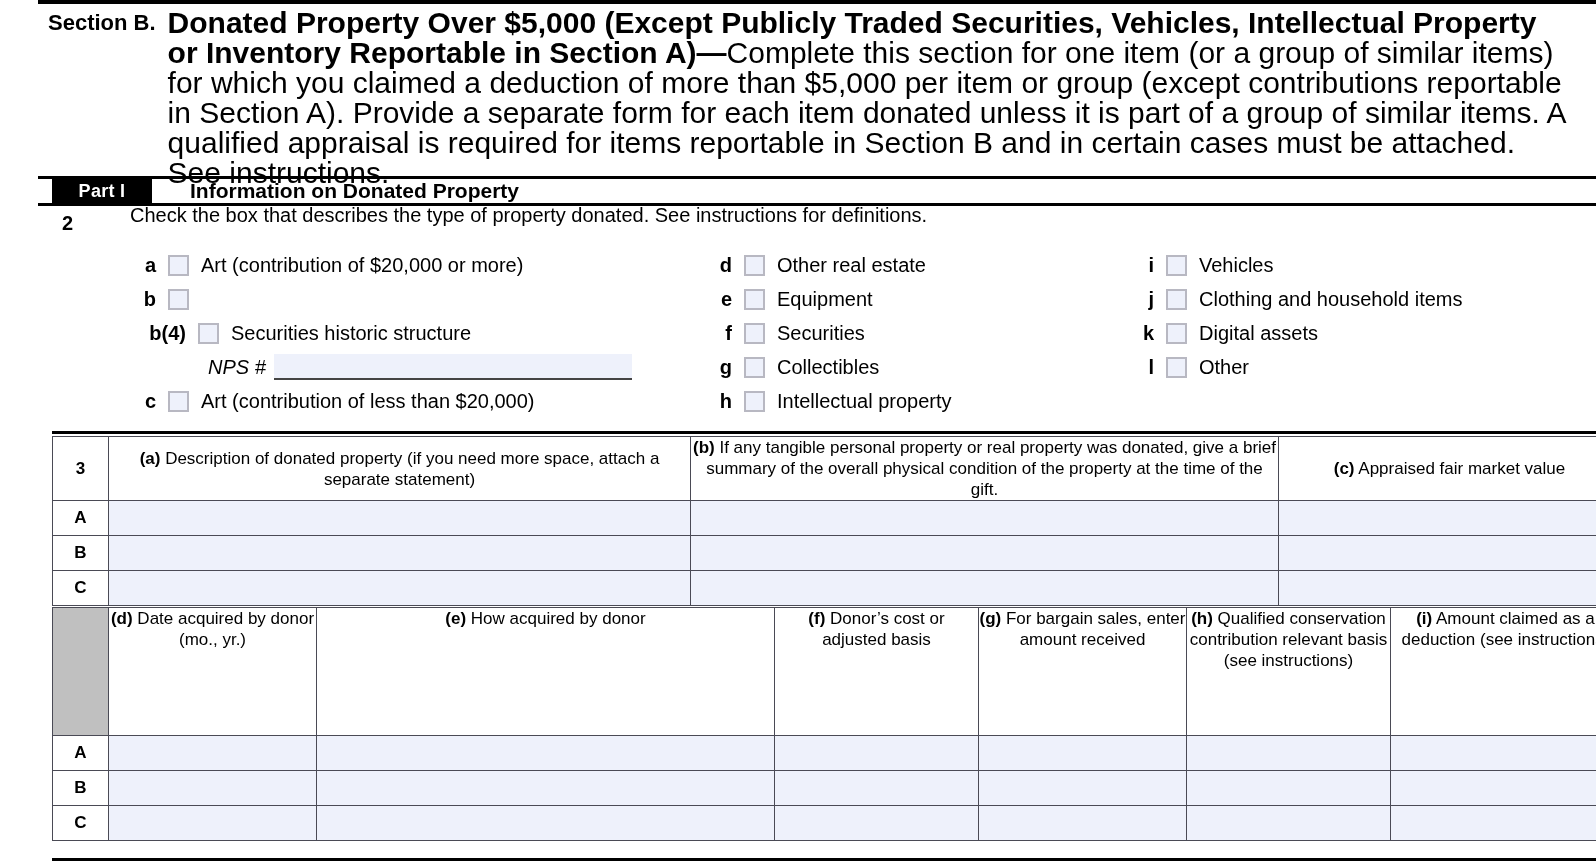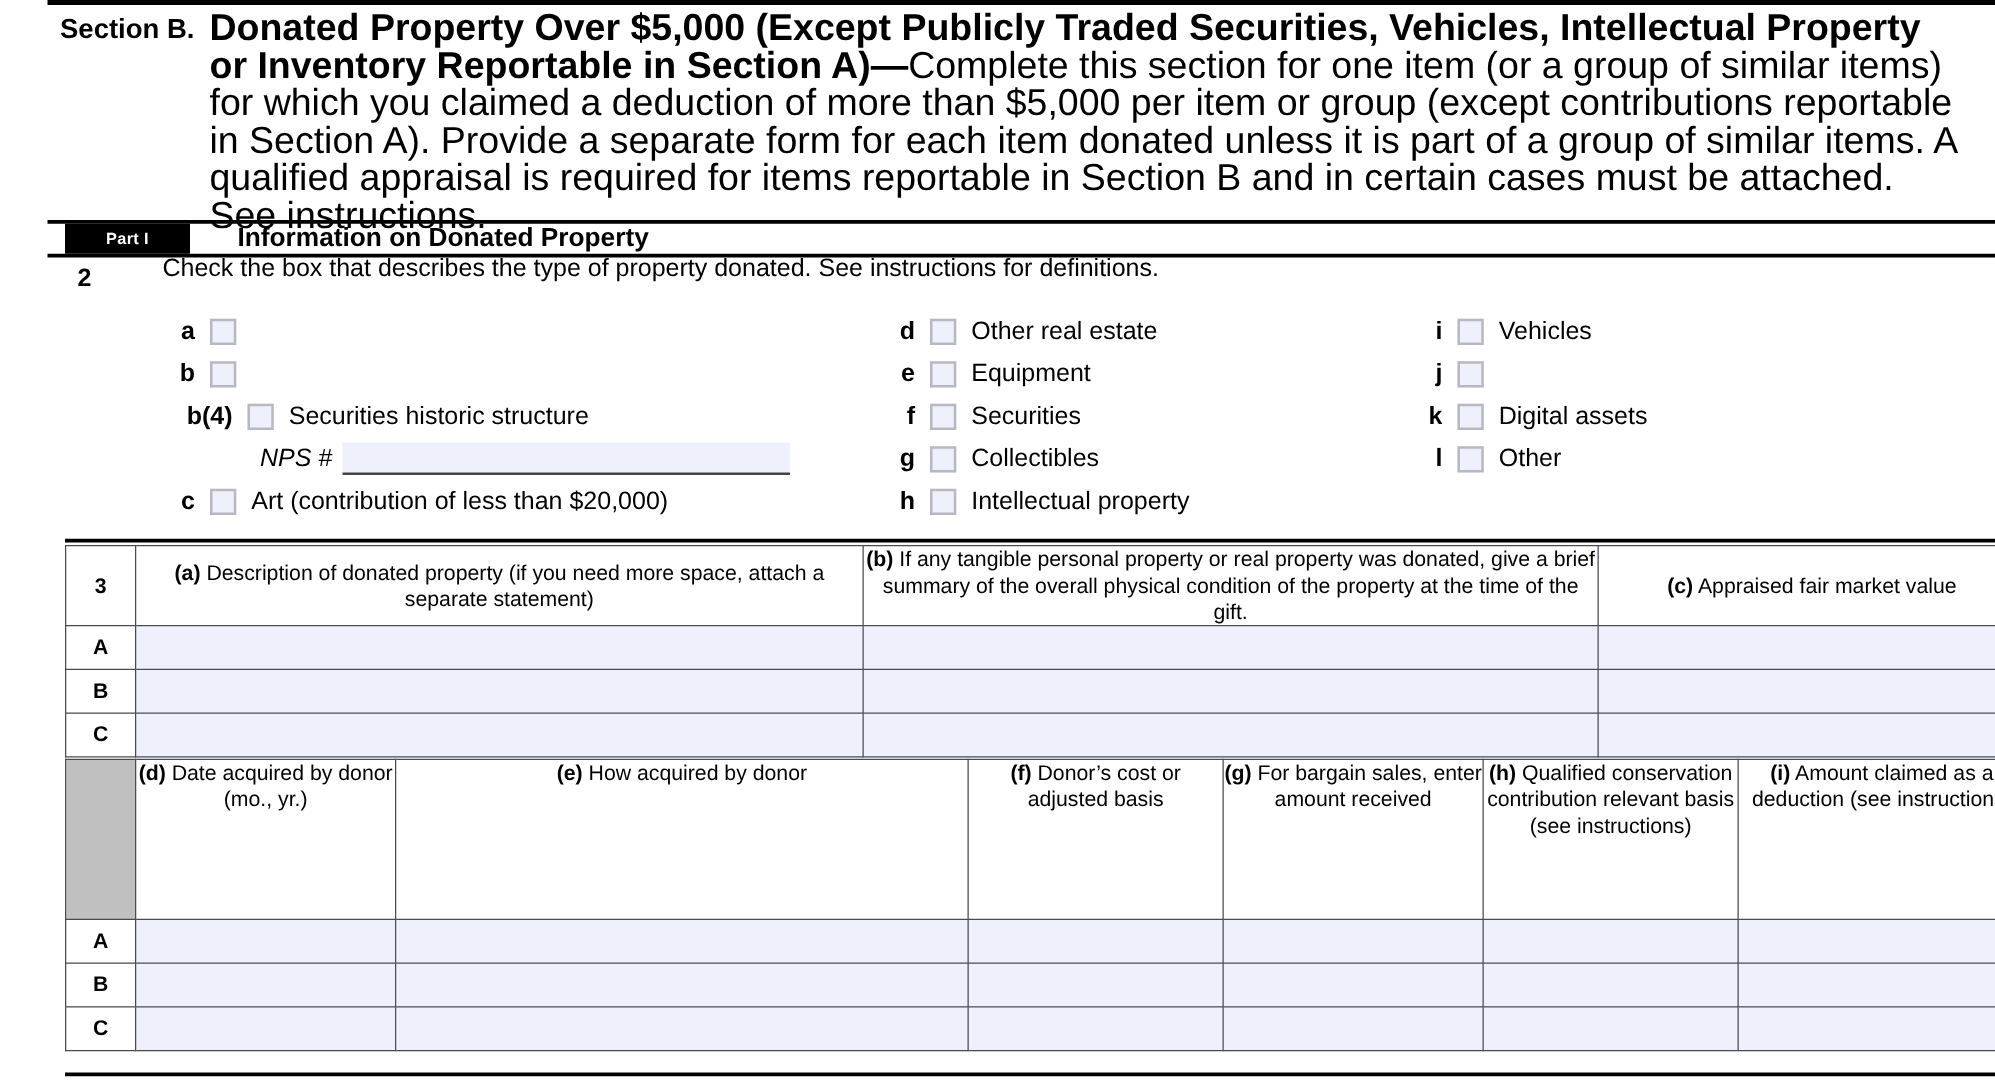--- a/index.html
+++ b/index.html
@@ -66,21 +66,21 @@
     box-sizing: border-box;
   }
   .part-tag {
     position: absolute;
     left: 14px; top: 0;
     width: 100px;
     height: 24px;
     background: #000;
     color: #fff;
     font-weight: bold;
-    font-size: 13px;
+    font-size: 18px;
     line-height: 24px;
     text-align: center;
     letter-spacing: 0.3px;
   }
   .part-title {
     position: absolute;
     left: 152px; top: 0;
     font-weight: bold;
     font-size: 21px;
     line-height: 24px;
@@ -221,20 +221,21 @@
 
   <div class="line2-num">2</div>
   <div class="line2-text">Check the box that describes the type of property donated. See instructions for definitions.</div>
 
   <div class="cbgrid">
 
     <div class="cbcol col-1">
       <div class="cbrow">
         <span class="cb-letter">a</span>
         <span class="cb-box"></span>
+        <span class="cb-text">Art (contribution of $20,000 or more)</span>
       </div>
       <div class="cbrow">
         <span class="cb-letter">b</span>
         <span class="cb-box"></span>
       </div>
       <div class="cbrow">
         <span class="cb-letter wide">b(4)</span>
         <span class="cb-box"></span>
         <span class="cb-text">Securities historic structure</span>
       </div>
@@ -279,20 +280,21 @@
 
     <div class="cbcol col-3">
       <div class="cbrow">
         <span class="cb-letter">i</span>
         <span class="cb-box"></span>
         <span class="cb-text">Vehicles</span>
       </div>
       <div class="cbrow">
         <span class="cb-letter">j</span>
         <span class="cb-box"></span>
+        <span class="cb-text">Clothing and household items</span>
       </div>
       <div class="cbrow">
         <span class="cb-letter">k</span>
         <span class="cb-box"></span>
         <span class="cb-text">Digital assets</span>
       </div>
       <div class="cbrow">
         <span class="cb-letter">l</span>
         <span class="cb-box"></span>
         <span class="cb-text">Other</span>

